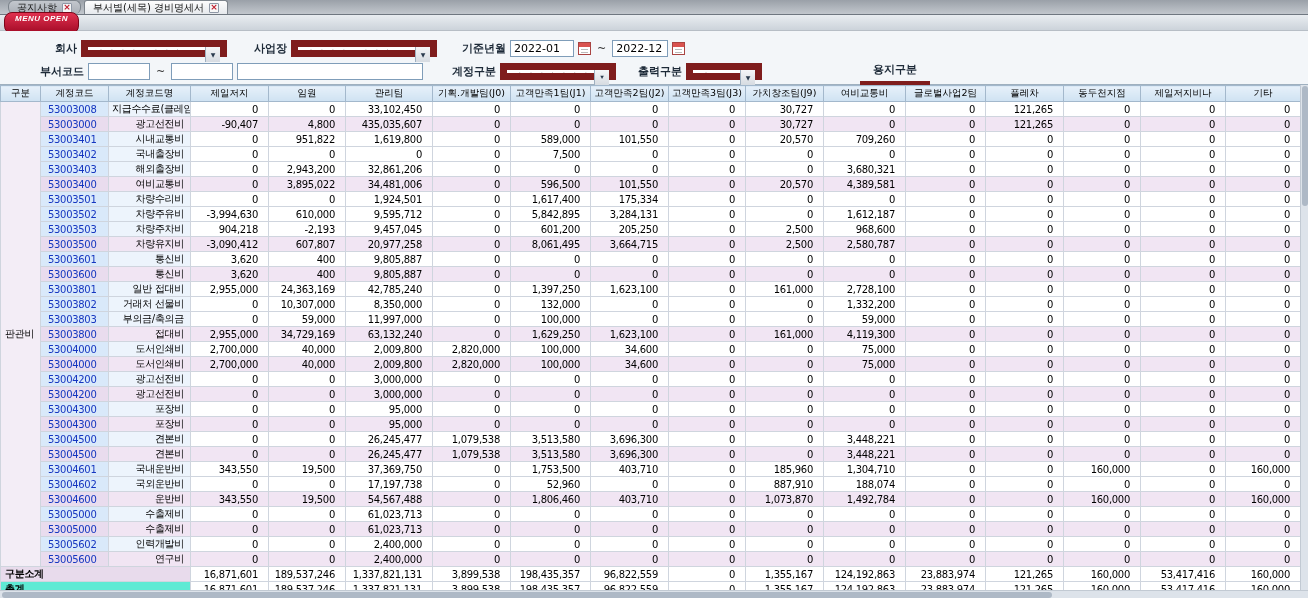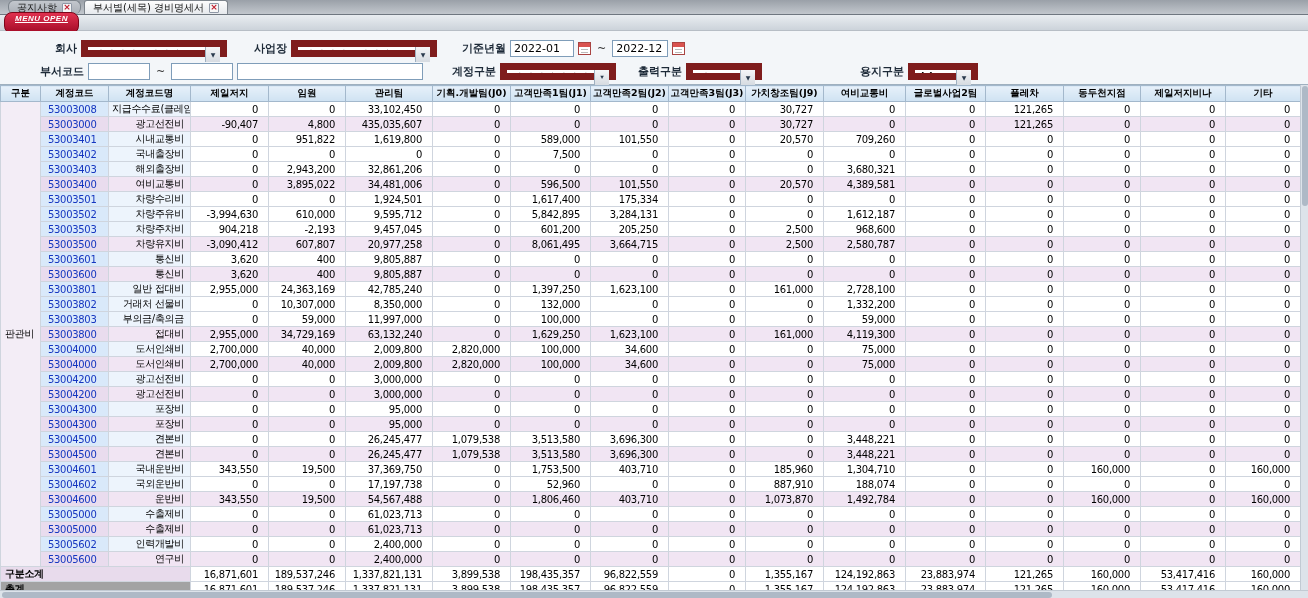--- a/index.html
+++ b/index.html
@@ -17,21 +17,21 @@
   .tab.active { background:linear-gradient(#fdfdfd,#e6e9ed); color:#111; }
   .close-icon { width:10px; height:10px; background:#f6f6f6; border:1px solid #8f98a6;
     border-radius:1px; display:flex; align-items:center; justify-content:center; }
   .close-icon::before { content:"×"; color:#c11c2c; font-size:9px; line-height:9px; font-weight:bold; }
 
   
   .menustrip { height:16px; background:linear-gradient(#e9edf1,#ccd3da);
     display:flex; align-items:center; padding-left:4px; border-bottom:1px solid #b7bec6; }
   .menu-open-btn { background:linear-gradient(#e0314f,#a30a26); color:#fff;
     font-size:8px; font-weight:bold; font-style:italic; letter-spacing:.5px;
-    border:1px solid #7c0418; border-radius:8px; padding:1px 10px 10px; cursor:pointer;text-decoration:underline; }
+    border:1px solid #7c0418; border-radius:8px; padding:1px 10px 10px; cursor:pointer; }
 
   
   .filters { position:relative; height:54px; background:#f3f6f9; border-bottom:1px solid #9fb0bf; }
   .fgroup { position:absolute; display:flex; align-items:center; gap:4px; height:18px; }
   .flabel { font-weight:bold; color:#1d2a38; font-size:11px; white-space:nowrap; }
   .dropdown { display:flex; border:7px solid #7f1d1d; background:#fff;
     height:17px; cursor:pointer; }
   .dropdown .val { padding:0 4px; font-size:11px; flex:1; white-space:nowrap; overflow:hidden; }
   .dd-arrow { width:15px; height:15px; background:linear-gradient(#f5f6f8,#d6dbe1);
     border-left:1px solid #9fb0c0; display:flex; align-items:center; justify-content:center; }
@@ -42,32 +42,32 @@
     position:relative; cursor:pointer; }
   .cal-icon::before { content:""; position:absolute; top:0; left:0; right:0; height:4px; background:#d9534f; }
   .cal-icon::after { content:""; position:absolute; left:2px; right:2px; top:6px;
     border-top:1px solid #bbb; box-shadow:0 3px 0 #bbb; }
   .tilde { font-size:11px; color:#333; padding:0 2px; }
 
   
   .table-wrap { position:relative; height:505px; background:#fff; overflow:hidden; }
   table { border-collapse:collapse; table-layout:fixed; width:1300px; }
   th { background:linear-gradient(#e6f0fa,#cfe2f2); border:1px solid #a3b8cc;
-    height:16px; font-weight:bold; color:#000; font-size:9.5px;
+    height:16px; font-weight:normal; color:#000; font-size:9.5px;
     padding:0 1px; overflow:hidden; white-space:nowrap; }
   td { border:1px solid #cfd5de; height:14.8px; padding:0 3px; overflow:hidden;
     white-space:nowrap; font-size:10px; letter-spacing:-0.3px; }
   td.code { color:#1536c0; background:#d9e9fa; padding-left:7px; }
   td.name { background:#edf4fc; text-align:right; padding-right:6px; }
   td.num { text-align:right; padding-right:10px; background:#fff; }
   tr.subtotal td { background:#f1e5f3; }
   tr.subtotal td.code { background:#e9dcee; }
   .group-cell { background:#f3edf6; vertical-align:middle; text-align:left; padding-left:4px; }
   tr.footer-sub td { background:#e8dbec; }
-  tr.footer-grand td { background:#a3a3a3; }
+  tr.footer-grand td { background:#5eead4; }
   td.footer-label { text-align:left; padding-left:4px; font-weight:bold; font-size:10px; }
   tr.footer-sub td.num, tr.footer-grand td.num { background:inherit; }
 
   
   .vscroll { position:absolute; right:0; top:85px; width:8px; height:505px;
     background:#dde3ea; border-left:1px solid #c2cad3; }
   .vscroll .thumb { position:absolute; top:1px; left:1px; width:6px; height:120px;
     background:#aeb9c6; border-radius:3px; }
   .hscroll { position:absolute; left:0; bottom:0; width:1308px; height:8px;
     background:#dde3ea; border-top:1px solid #c2cad3; }
@@ -136,21 +136,21 @@
   </div>
 
   <div class="fgroup" style="left:638px; top:31px;">
     <span class="flabel">출력구분</span>
     <div class="dropdown" style="width:76px;">
       <span class="val">세부</span>
       <span class="dd-arrow"></span>
     </div>
   </div>
 
-  <div class="fgroup" style="left:860px; top:31px;">
+  <div class="fgroup" style="left:860px; top:31px;flex-direction:column;">
     <span class="flabel">용지구분</span>
     <div class="dropdown" style="width:70px;">
       <span class="val">A4</span>
       <span class="dd-arrow"></span>
     </div>
   </div>
 </div>
 
 <div class="table-wrap">
   <table>

